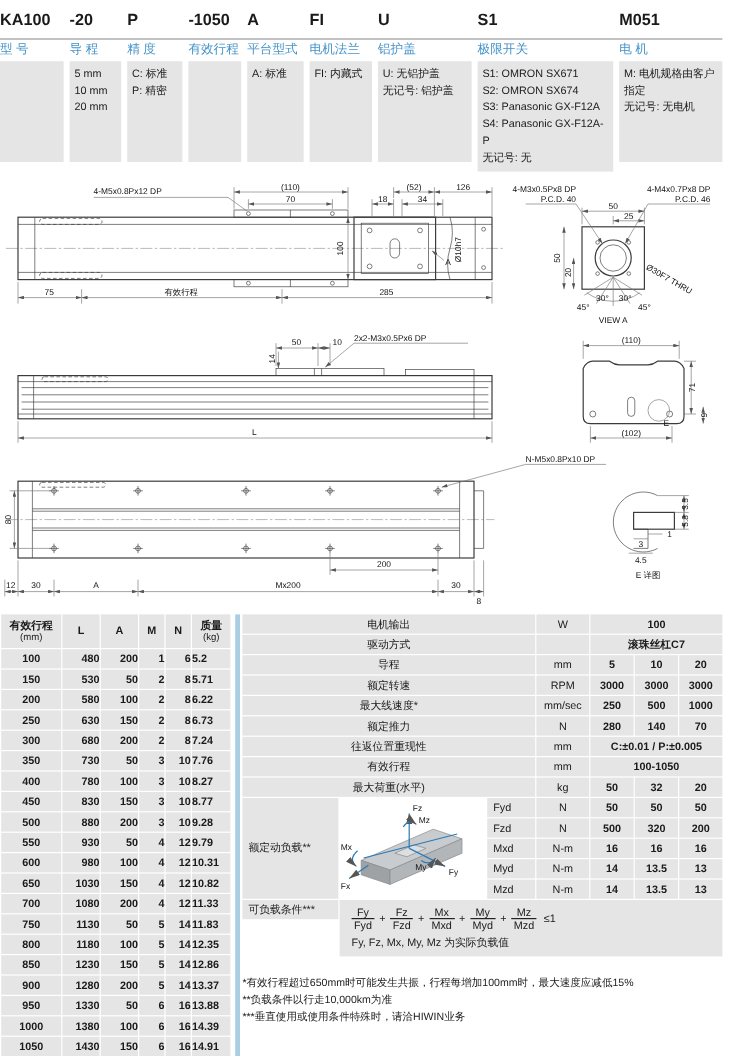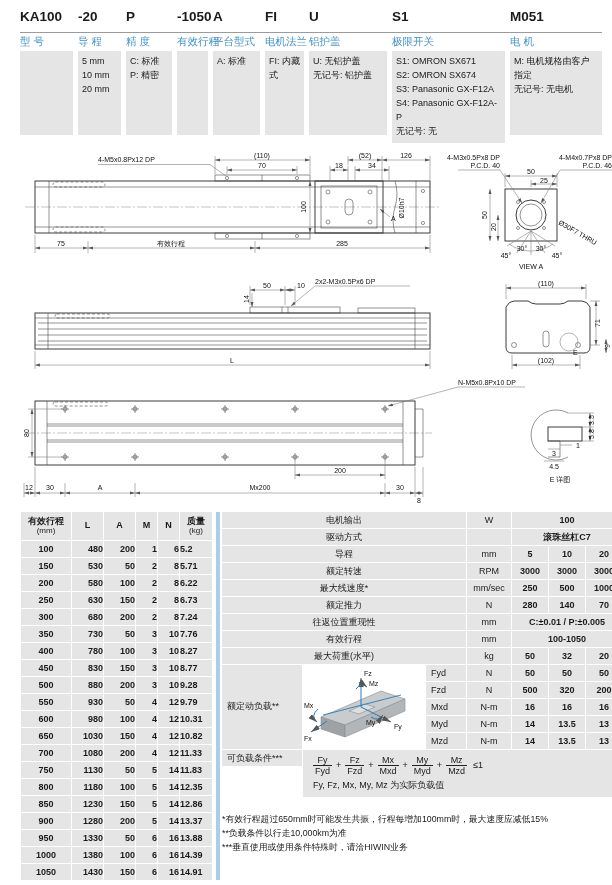--- a/index.html
+++ b/index.html
@@ -1,29 +1,29 @@
 <!DOCTYPE html>
 <html><head>
 <meta charset="utf-8">
 <style>
   :root{
     --blue:#4493c8; --gray:#e5e5e5; --divider:#aacfe4; --ink:#1a1a1a;
   }
   *{box-sizing:border-box}
   body{margin:0;width:612px;height:885px;background:#fff;color:var(--ink);
        font-family:"Liberation Sans",sans-serif;overflow:hidden}
-  .page{padding:8px 10px 0 20px}
+  .page{padding:8px 10px 0 0}
 
   
   .config{position:relative}
   .cfg-row{display:flex}
   .cfg-col{display:flex;flex-direction:column}
   .cfg-col:nth-child(1){width:58px}.cfg-col:nth-child(2){width:48px}
-  .cfg-col:nth-child(3){width:51px}.cfg-col:nth-child(4){width:36px}
-  .cfg-col:nth-child(5){width:52px}.cfg-col:nth-child(6){width:44px}
+  .cfg-col:nth-child(3){width:51px}.cfg-col:nth-child(4){width:49px}
+  .cfg-col:nth-child(5){width:52px}.cfg-col:nth-child(6){width:57px}
   .cfg-col:nth-child(7){width:83px}.cfg-col:nth-child(8){width:118px}
   .cfg-col:nth-child(9){flex:1}
   .cfg-code{font-weight:bold;font-size:13.5px;height:22px;line-height:18px}
   .cfg-label{color:var(--blue);font-size:10.5px;height:21px;line-height:23px;white-space:nowrap}
   .cfg-opts{background:var(--gray);min-height:84px;margin-right:5px;padding:4px 4px;
             font-size:9px;line-height:1.55}
   .cfg-col:nth-child(9) .cfg-opts{margin-right:0}
   .cfg-rule{position:absolute;left:0;right:0;top:24px;height:1px;background:#9b9b9b}
 
   

